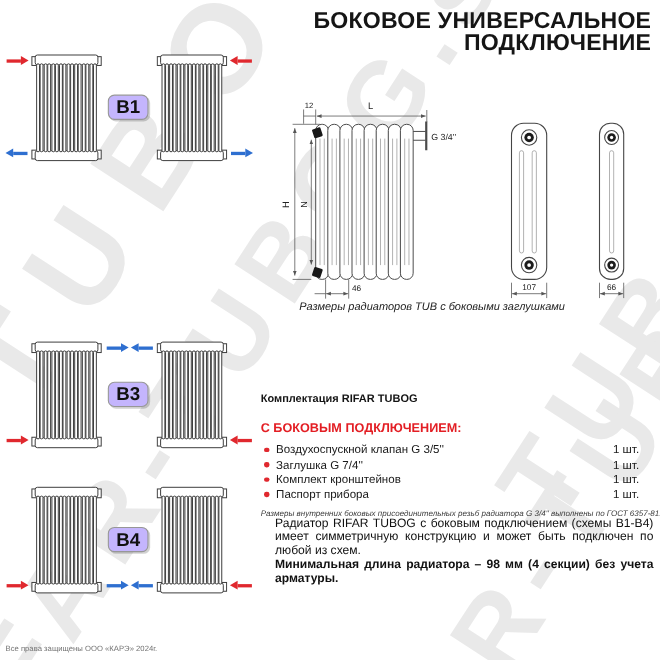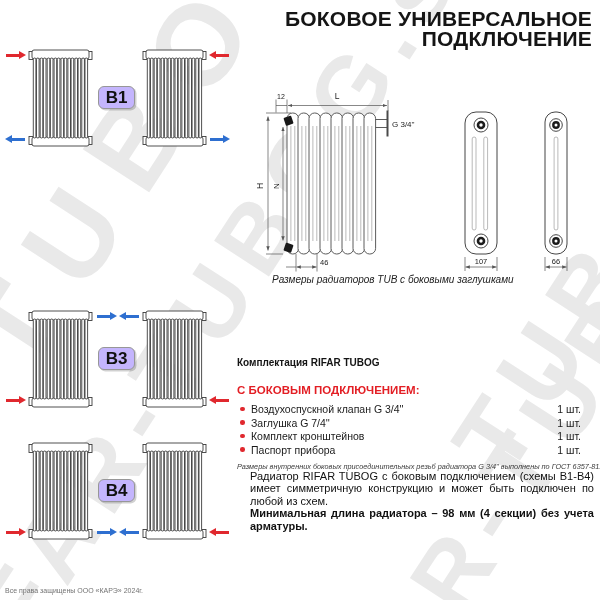--- a/index.html
+++ b/index.html
@@ -253,21 +253,21 @@
   </svg>
 
   <div class="caption">Размеры радиаторов TUB с боковыми заглушками</div>
 
   <div class="kit">
     <div class="kit-h1">Комплектация RIFAR TUBOG</div>
     <div class="kit-h2">С БОКОВЫМ ПОДКЛЮЧЕНИЕМ:</div>
 
     <div class="kit-row">
       <span class="blt"></span>
-      <span>Воздухоспускной клапан G 3/4''</span>
+      <span>Воздухоспускной клапан G 3/5''</span>
       <span>1 шт.</span>
     </div>
     <div class="kit-row">
       <span class="blt"></span>
       <span>Заглушка G 7/4''</span>
       <span>1 шт.</span>
     </div>
     <div class="kit-row">
       <span class="blt"></span>
       <span>Комплект кронштейнов</span>

